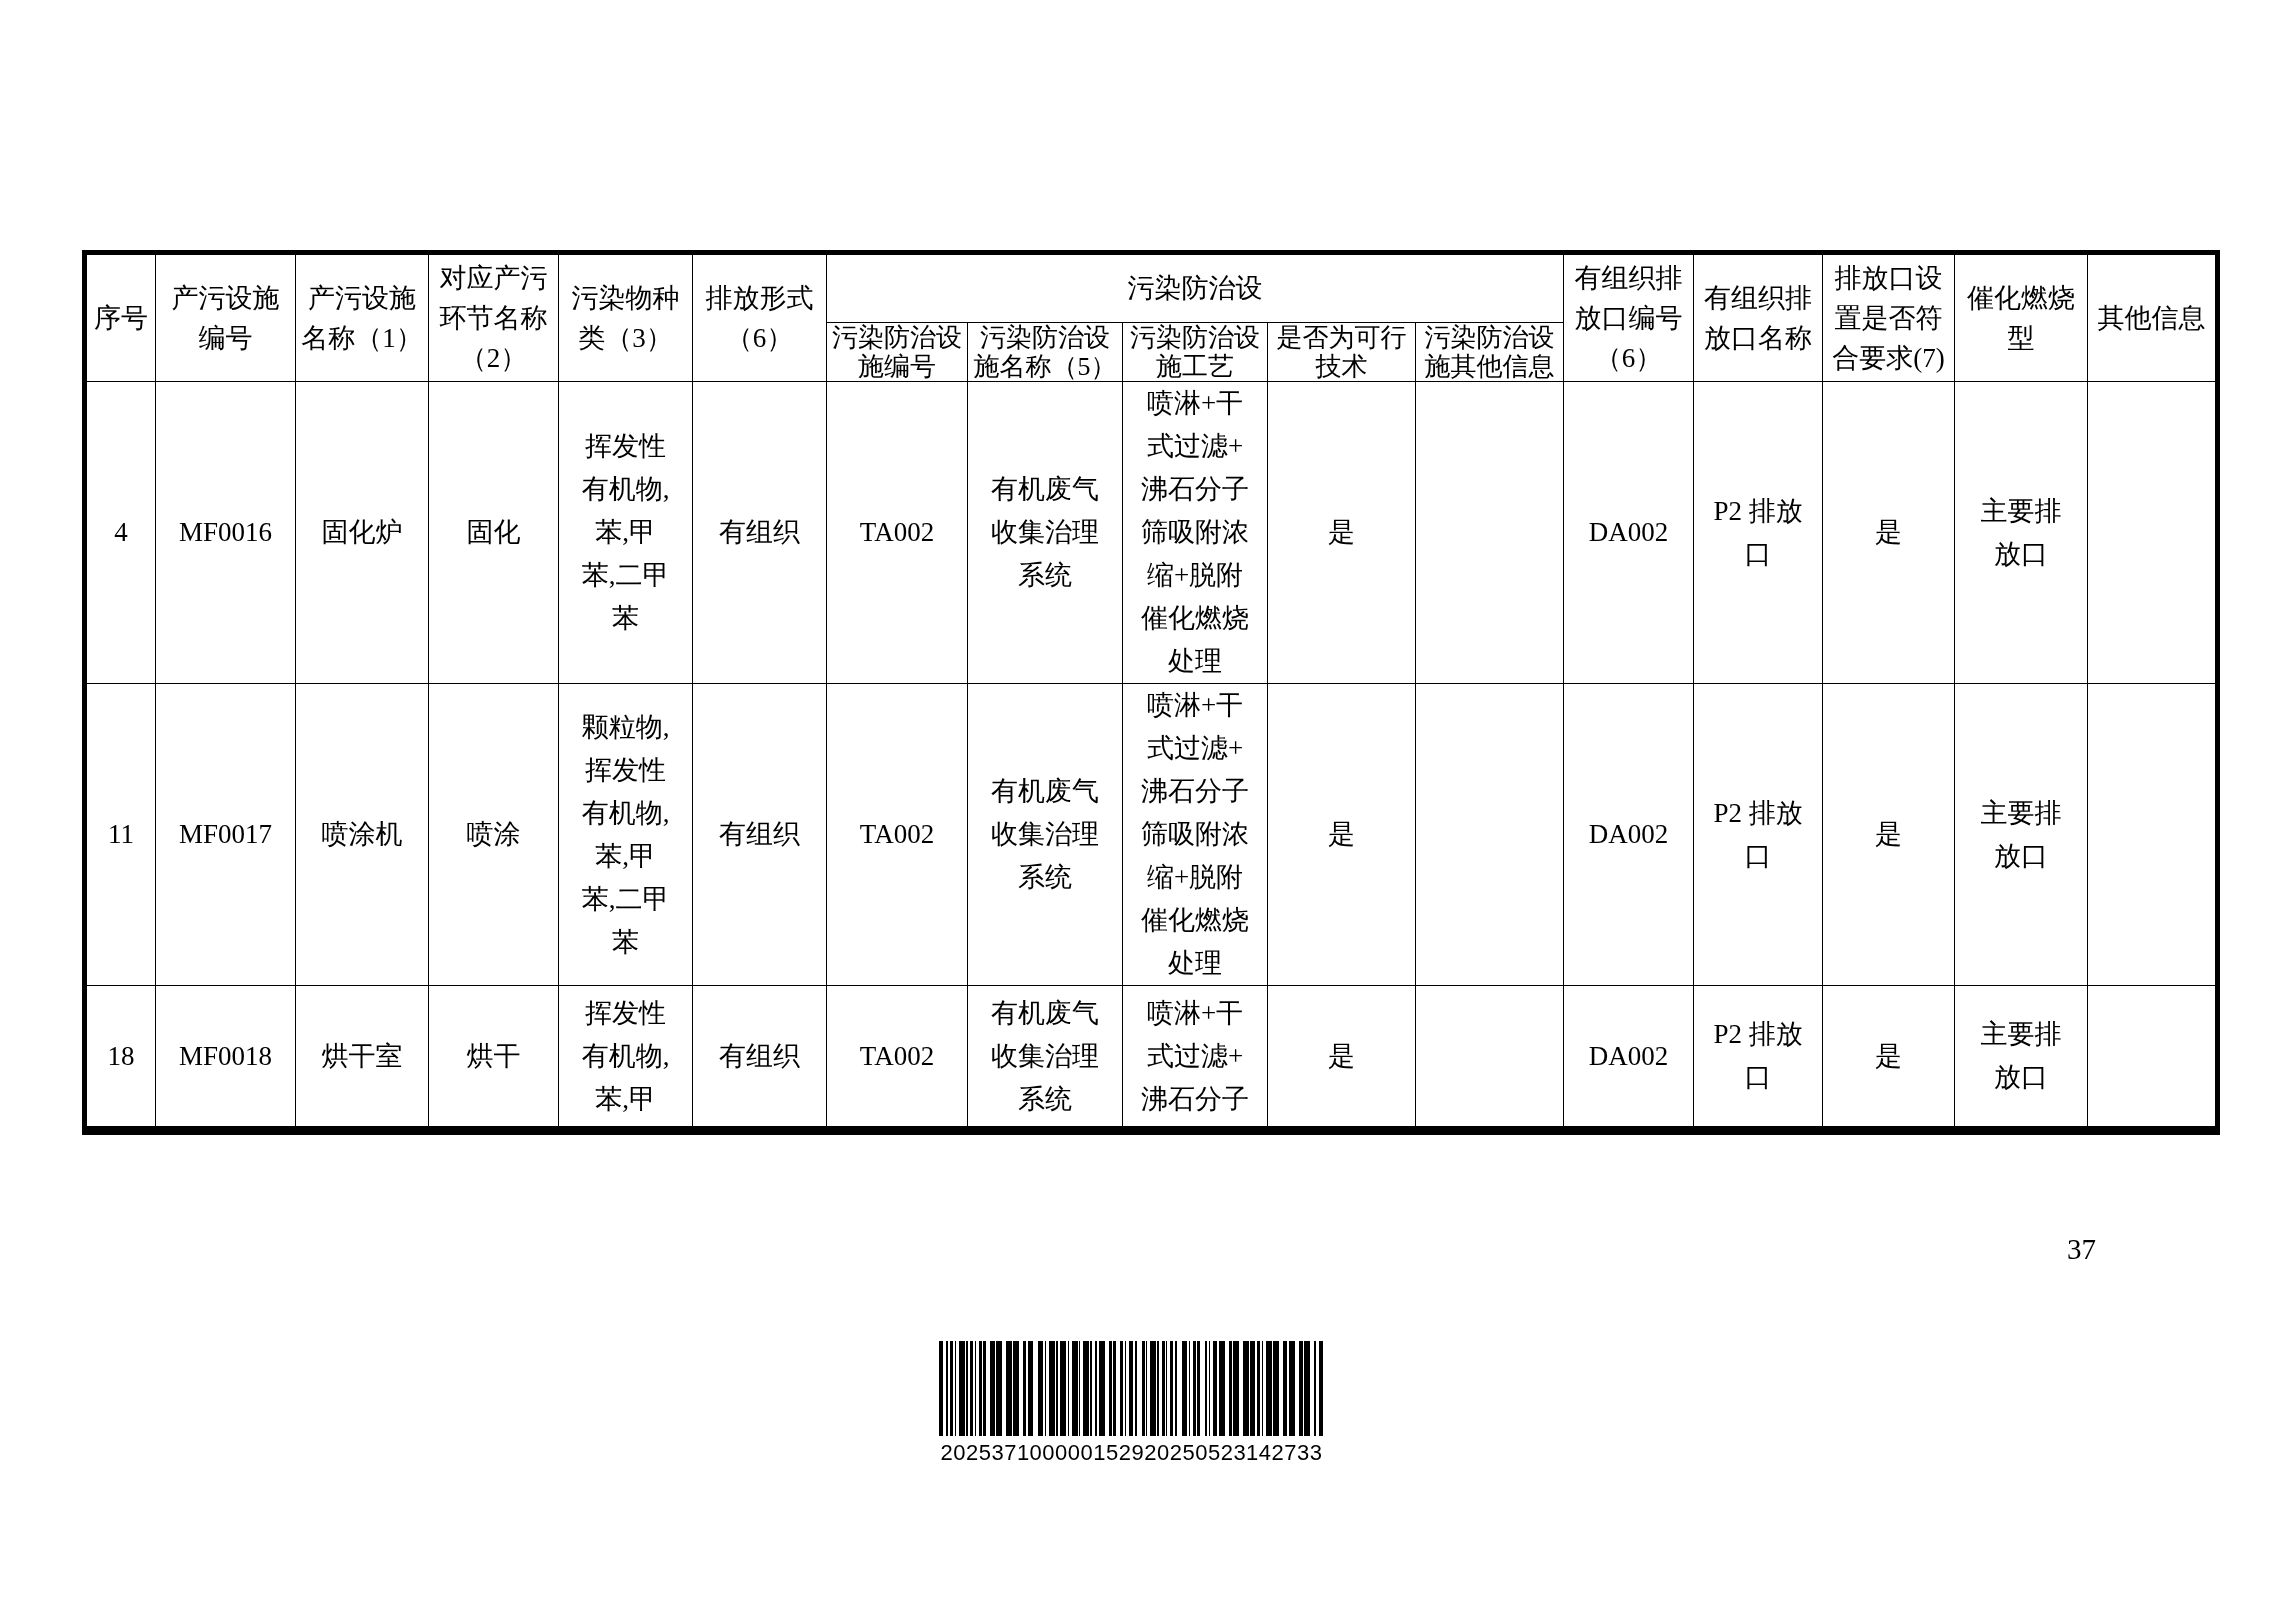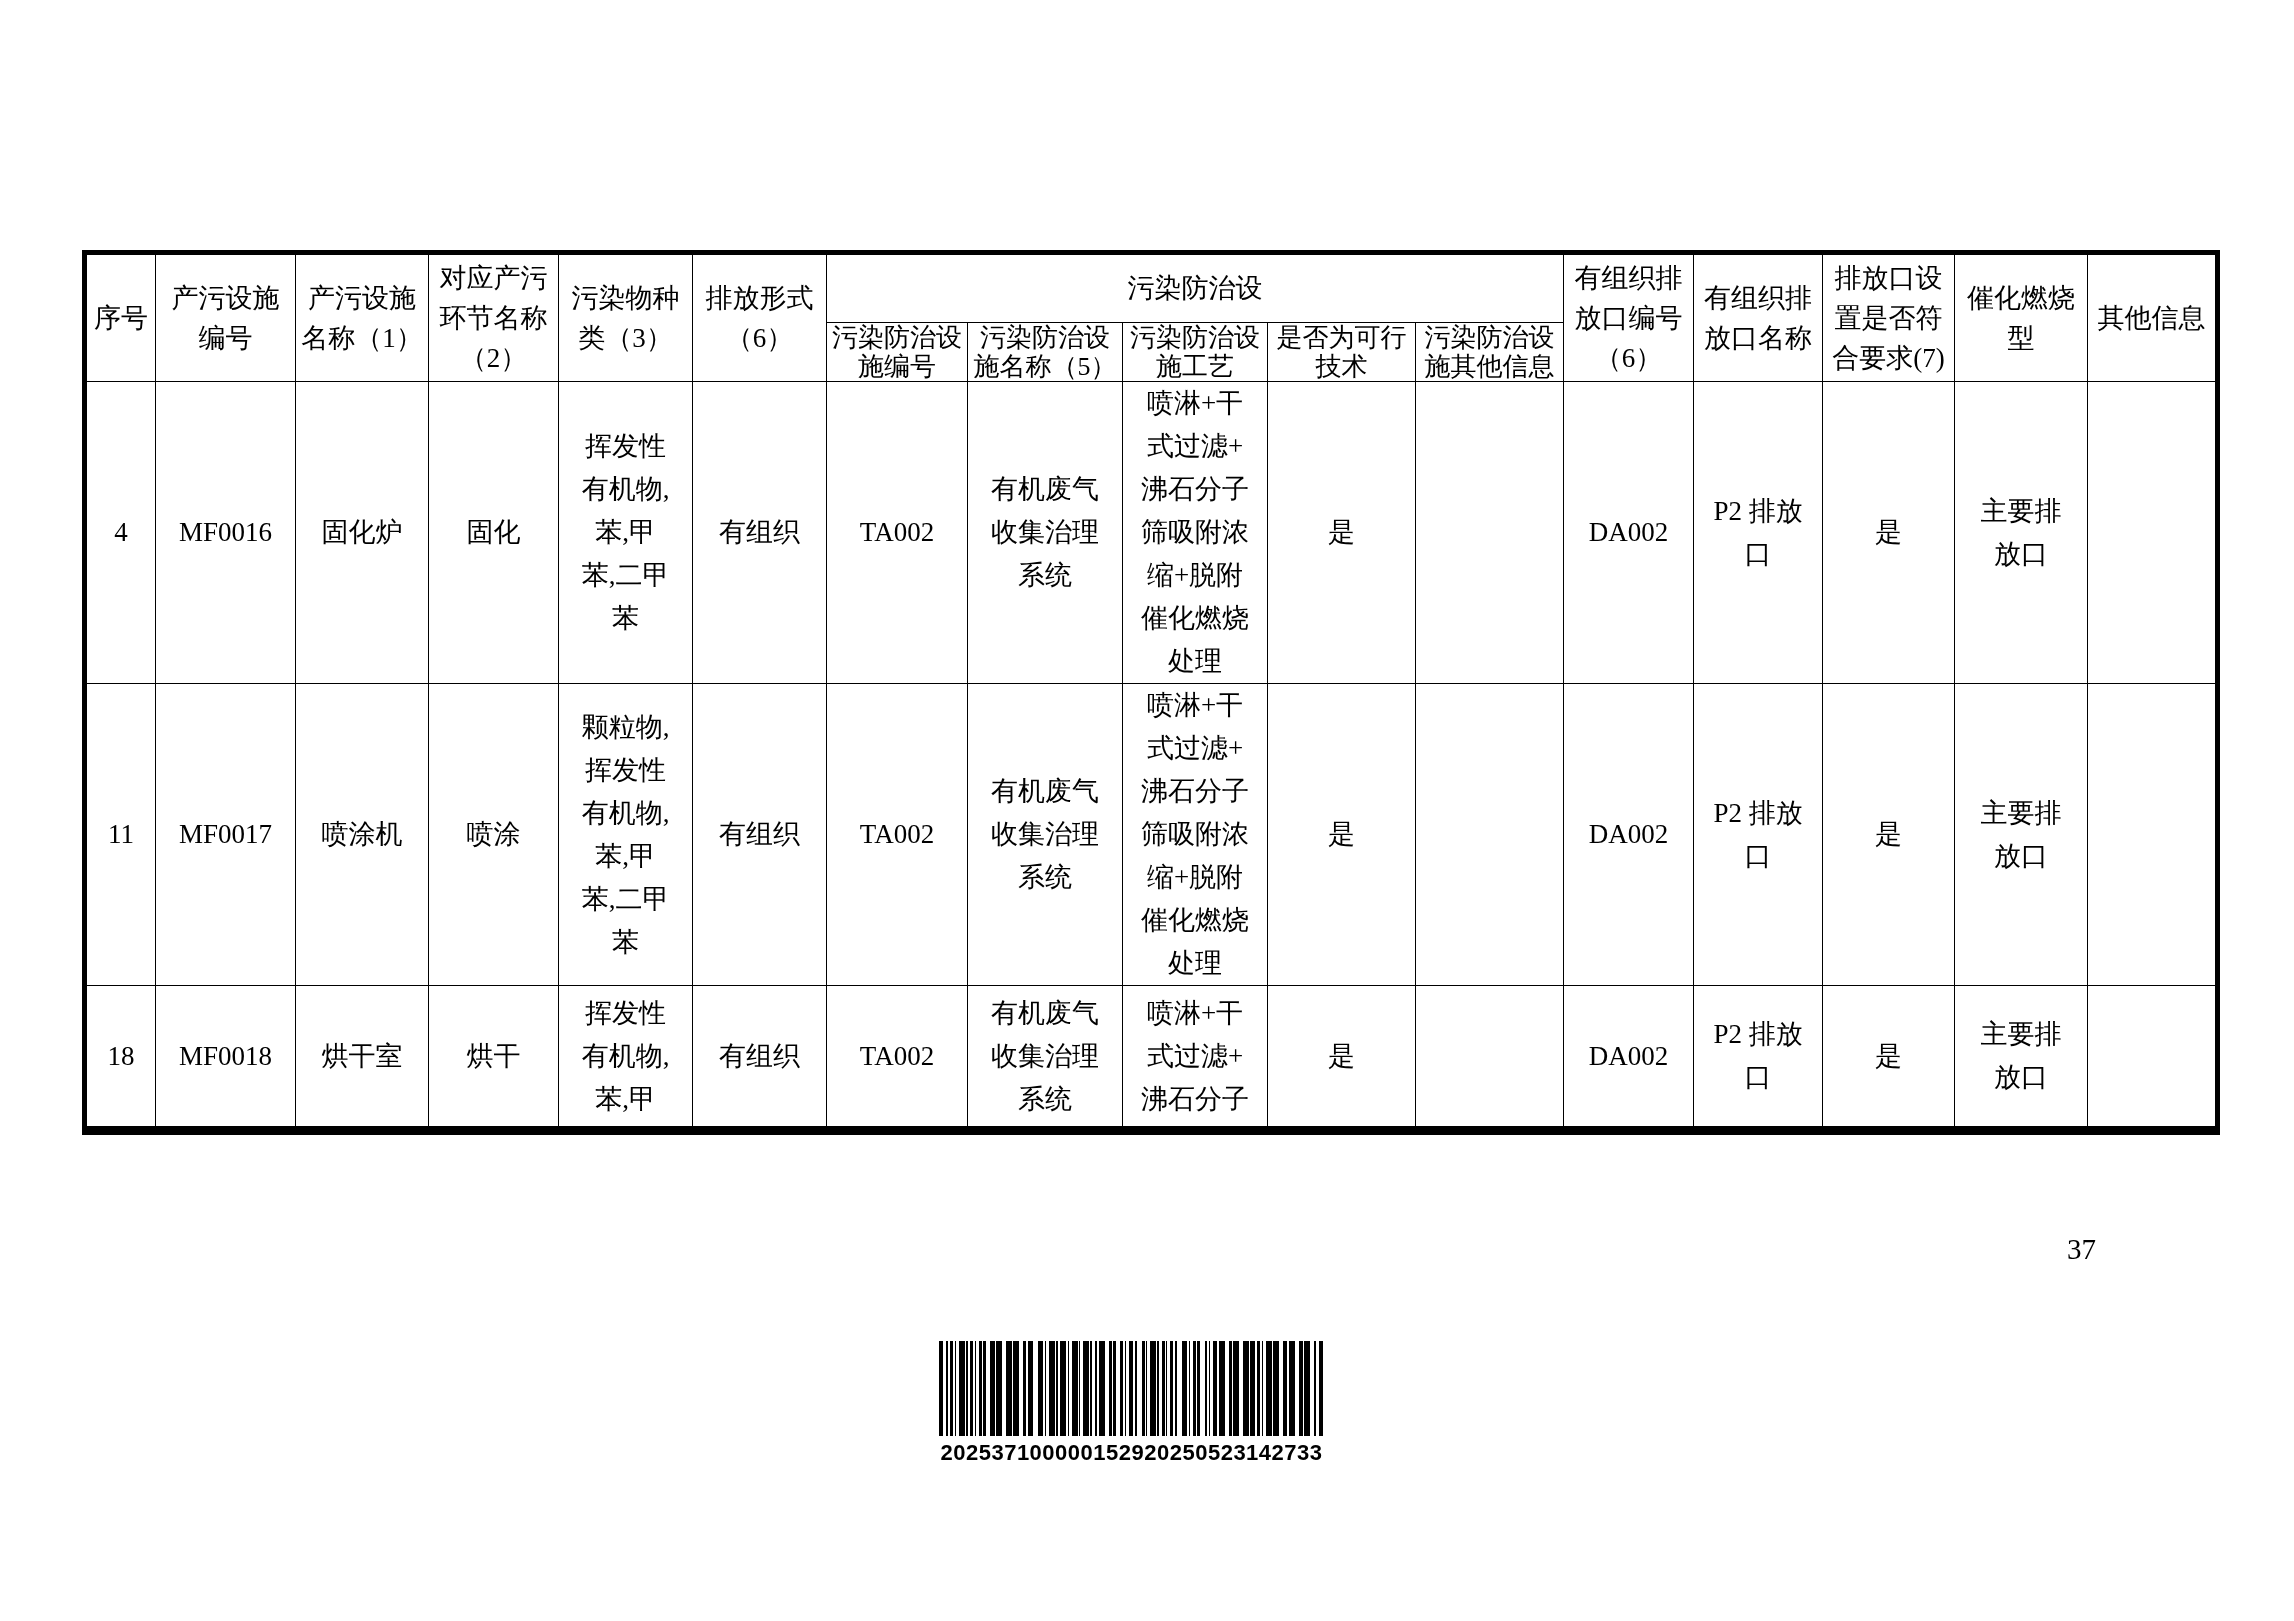--- a/index.html
+++ b/index.html
@@ -52,21 +52,20 @@
   }
   .barcode-bars .b{background:#000;height:100%;}
   .barcode-bars .g{background:#fff;height:100%;}
   .barcode-value{
     margin-top:3.6px;
     text-align:center;
     font-family:"Liberation Sans","DejaVu Sans",sans-serif;
     font-size:22px;
     letter-spacing:0.5px;
     white-space:nowrap;
-    font-weight:bold;
   }
 </style>
 </head>
 <body>
 
 <div class="page">
 
   <table class="permit">
     <colgroup>
       <col style="width:71px">

